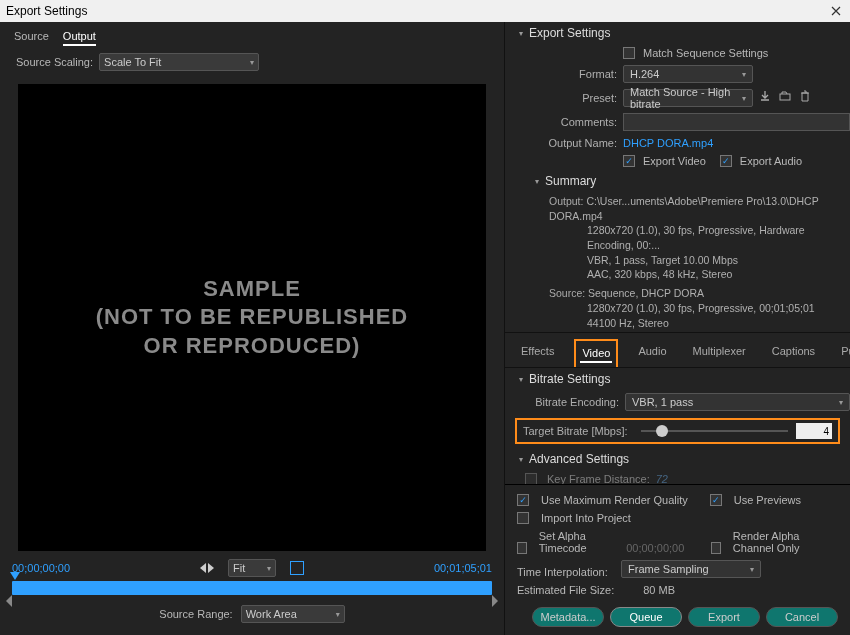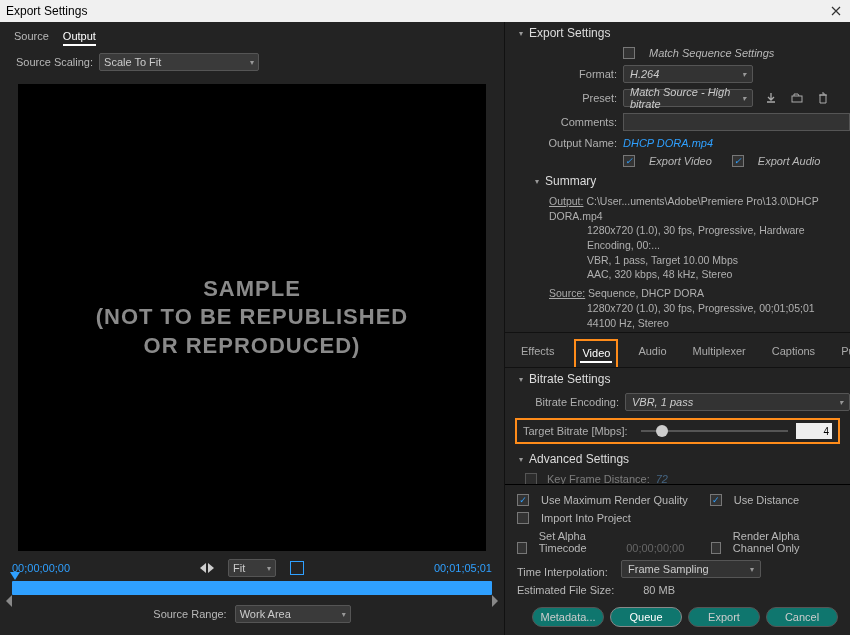--- a/index.html
+++ b/index.html
@@ -29,31 +29,31 @@
 .track { height:14px; background:#2fa0ff; position:relative; border-radius:1px; margin:0 2px; }
 .track::before { content:""; position:absolute; left:-2px; top:-9px; width:0; height:0; border-left:5px solid transparent; border-right:5px solid transparent; border-top:8px solid #2fa0ff; }
 .handle-l,.handle-r { position:absolute; top:-2px; width:0; height:0; border-top:6px solid transparent; border-bottom:6px solid transparent; }
 .handle-l { left:-6px; border-right:6px solid #888; top:14px; }
 .handle-r { right:-6px; border-left:6px solid #888; top:14px; }
 .src-range-row { display:flex; align-items:center; justify-content:center; gap:8px; padding:10px 0 6px; }
 .sec-head { display:flex; align-items:center; gap:6px; padding:4px 14px; color:#ddd; font-size:12px; cursor:pointer; }
 .sec-head .chev-d { font-size:8px; color:#999; }
 .form-row { display:flex; align-items:center; padding:3px 0 3px 30px; font-size:11px; }
 .form-row .lbl { width:88px; text-align:right; padding-right:6px; color:#b0b0b0; }
-.form-row .ctl { flex:1; display:flex; align-items:center; gap:10px;font-style:italic; }
+.form-row .ctl { flex:1; display:flex; align-items:flex-start; gap:4px; }
 .sel { background:#333; border:1px solid #555; color:#ccc; height:18px; font-size:11px; padding:0 6px; display:flex; align-items:center; justify-content:space-between; border-radius:2px; cursor:pointer; min-width:130px; }
 .sel .chev { font-size:8px; color:#999; }
 .txtfield { background:#333; border:1px solid #555; height:18px; flex:1; }
 .link { color:#2fa0ff; cursor:pointer; }
 .chk { width:12px; height:12px; border:1px solid #777; background:#333; display:inline-flex; align-items:center; justify-content:center; margin-right:4px; cursor:pointer; font-size:9px; color:#2fa0ff; }
 .chk.checked::after { content:"✓"; }
 .icon-btn { width:16px; height:14px; color:#aaa; cursor:pointer; display:inline-flex; align-items:center; justify-content:center; }
 .summary-block { padding:2px 0 2px 44px; font-size:10.5px; color:#b0b0b0; line-height:1.4; }
 .summary-block .sl { display:block; }
-.summary-block .lab { color:#aaa;text-decoration:underline; }
+.summary-block .lab { color:#aaa; }
 .tabs2 { display:flex; gap:14px; padding:6px 10px 0; border-top:1px solid #111; border-bottom:1px solid #111; font-size:11px; }
 .tabs2 .t { padding:6px 6px 8px; color:#aaa; cursor:pointer; }
 .tabs2 .t.active { color:#fff; border:2px solid #ff8c1a; border-bottom:none; background:#232323; position:relative; }
 .tabs2 .t.active::after { content:""; position:absolute; left:4px; right:4px; bottom:4px; height:2px; background:#fff; }
 .hl-box { border:2px solid #ff8c1a; padding:3px 6px; margin:4px 10px; display:flex; align-items:center; font-size:11px; }
 .hl-box .blbl { width:110px; color:#b0b0b0; }
 .slider { flex:1; height:2px; background:#555; position:relative; margin:0 8px; }
 .slider .knob { position:absolute; left:10%; top:-5px; width:12px; height:12px; border-radius:50%; background:#ccc; }
 .slider-val { width:36px; height:16px; background:#eee; color:#000; font-size:10px; display:flex; align-items:center; justify-content:flex-end; padding:0 3px; }
 .bottom-pane { border-top:1px solid #000; padding:6px 12px; font-size:11px; }
@@ -114,21 +114,21 @@
           <span class="crop-icon"></span>
         </div>
         <span>00;01;05;01</span>
       </div>
       <div class="track">
         <span class="handle-l"></span>
         <span class="handle-r"></span>
       </div>
       <div class="src-range-row">
         <span>Source Range:</span>
-        <div class="select" style="width:116px;">
+        <div class="select" style="width:104px;">
           <span>Work Area</span>
           <span class="chev">▾</span>
         </div>
       </div>
     </div>
   </div>
 
   <div class="right">
     <div class="scroll-area" style="flex:0 0 auto;">
       <div class="sec-head">
@@ -254,21 +254,21 @@
         <span style="color:#5a8fbf;font-style:italic;">72</span>
       </div>
     </div>
 
     <div class="bottom-pane">
       <div class="bottom-row">
         <span class="chk checked"></span>
         <span>Use Maximum Render Quality</span>
         <span style="width:6px;"></span>
         <span class="chk checked"></span>
-        <span>Use Distance</span>
+        <span>Use Previews</span>
       </div>
       <div class="bottom-row">
         <span class="chk"></span>
         <span>Import Into Project</span>
       </div>
       <div class="bottom-row">
         <span class="chk"></span>
         <span>Set Alpha Timecode</span>
         <span style="color:#666;margin-left:4px;">00;00;00;00</span>
         <span style="width:14px;"></span>

